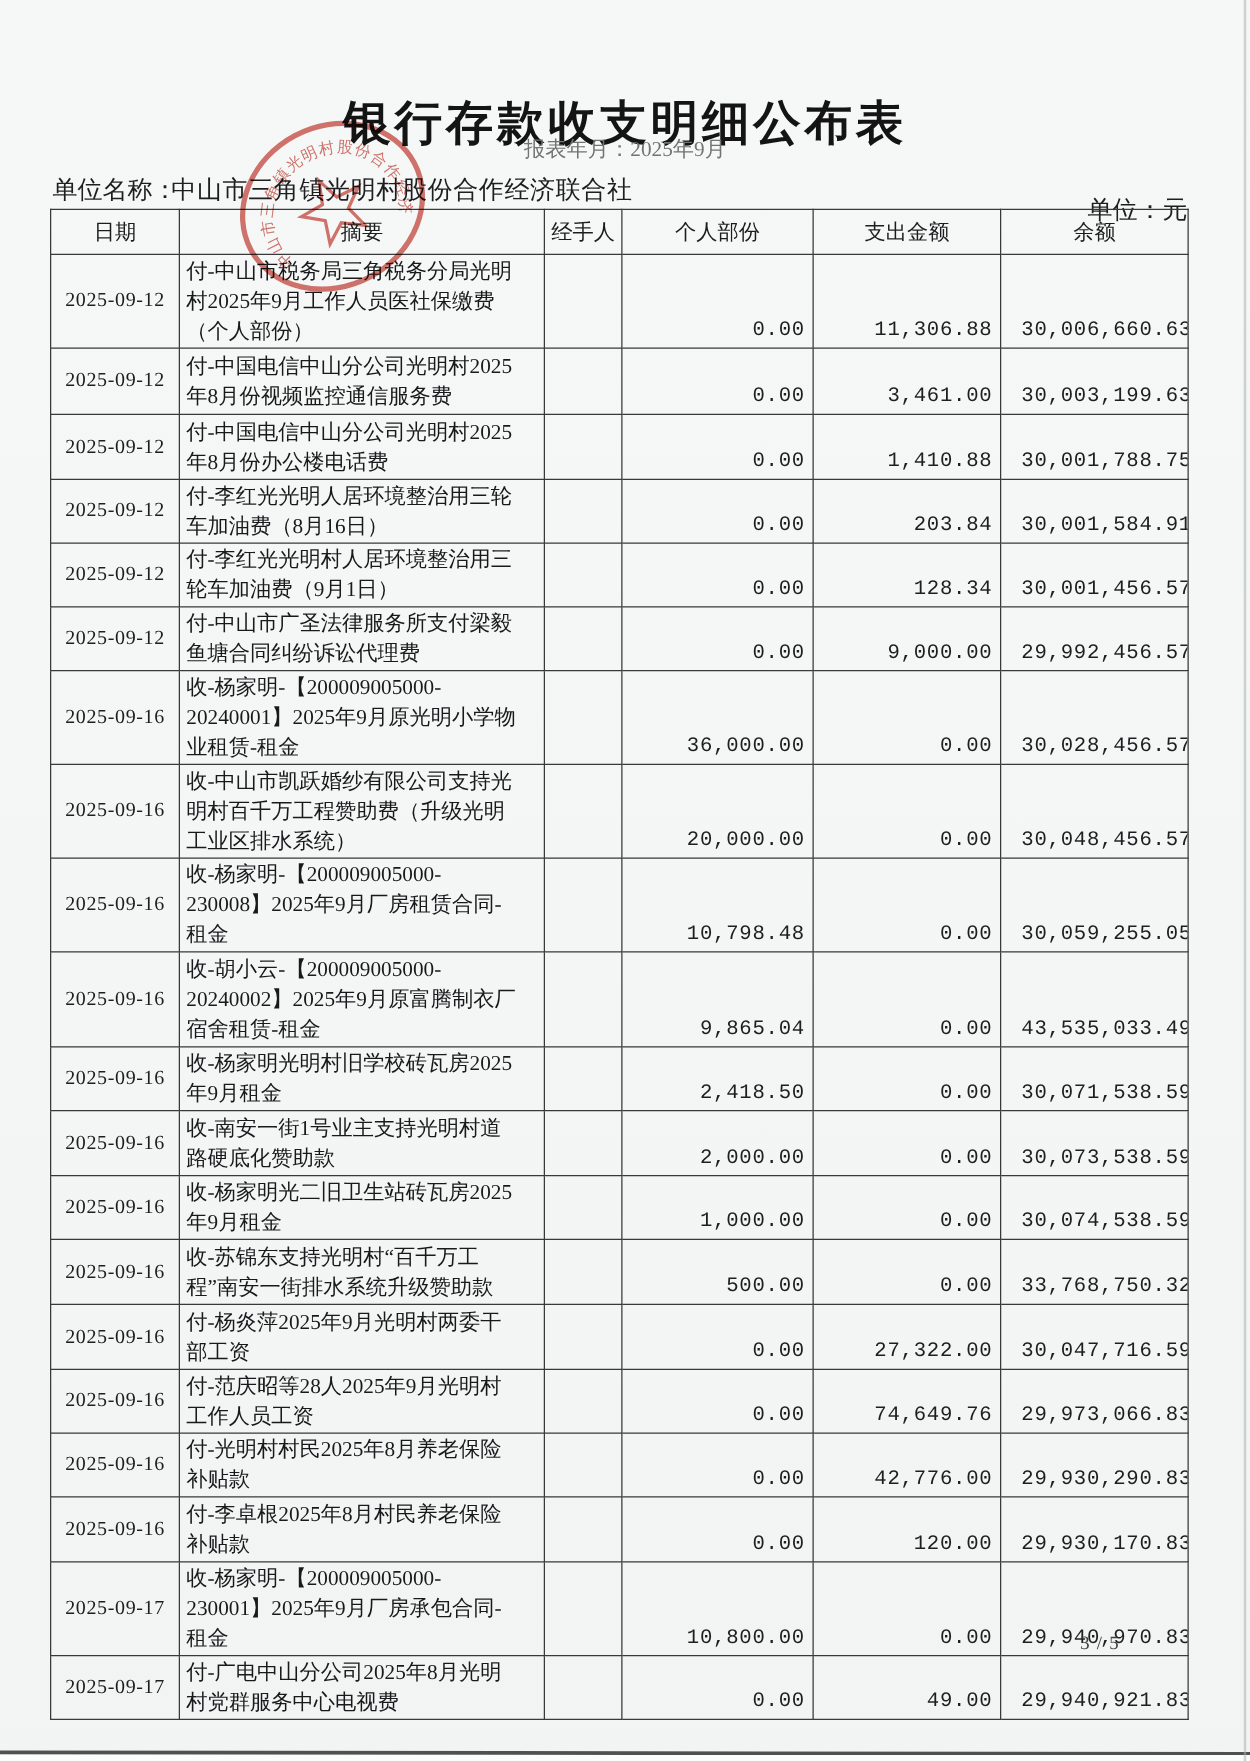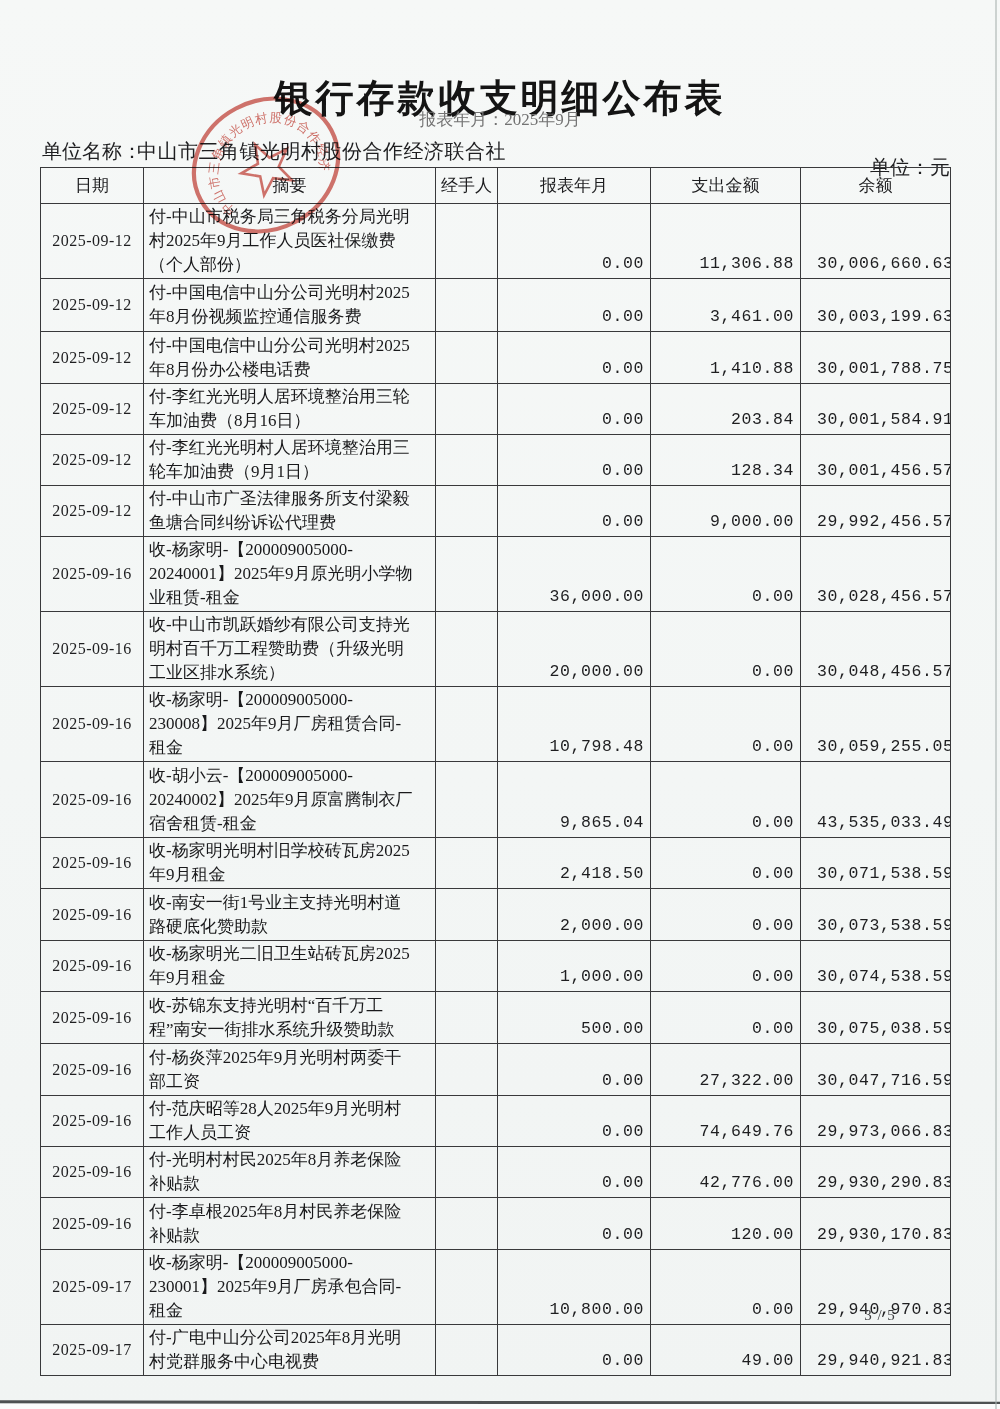--- a/index.html
+++ b/index.html
@@ -81,21 +81,21 @@
       <col style="width:62px">
     <col style="width:153px">
       <col style="width:150px">
       <col style="width:150px">
   </colgroup>
   <thead>
     <tr>
       <th>日期</th>
       <th>摘要</th>
       <th>经手人</th>
-      <th>报表年月</th>
+      <th>个人部份</th>
       <th>支出金额</th>
       <th>余额</th>
     </tr>
   </thead>
   <tbody id="table-body">
       <tr style="height: 72px;">
         <td class="c-date">2025-09-12</td>
         <td class="c-summary">付-中山市税务局三角税务分局光明村2025年9月工作人员医社保缴费（个人部份）</td>
         <td class="c-handler"></td>
         <td class="c-num">0.00</td>
@@ -197,21 +197,21 @@
         <td class="c-num">1,000.00</td>
         <td class="c-num">0.00</td>
         <td class="c-num c-balance">30,074,538.59</td>
       </tr>
       <tr style="height: 52px;">
         <td class="c-date">2025-09-16</td>
         <td class="c-summary">收-苏锦东支持光明村“百千万工程”南安一街排水系统升级赞助款</td>
         <td class="c-handler"></td>
         <td class="c-num">500.00</td>
         <td class="c-num">0.00</td>
-        <td class="c-num c-balance">30,075,038.59</td>
+        <td class="c-num c-balance">33,768,750.32</td>
       </tr>
       <tr style="height: 52px;">
         <td class="c-date">2025-09-16</td>
         <td class="c-summary">付-杨炎萍2025年9月光明村两委干部工资</td>
         <td class="c-handler"></td>
         <td class="c-num">0.00</td>
         <td class="c-num">27,322.00</td>
         <td class="c-num c-balance">30,047,716.59</td>
       </tr>
       <tr style="height: 51px;">

